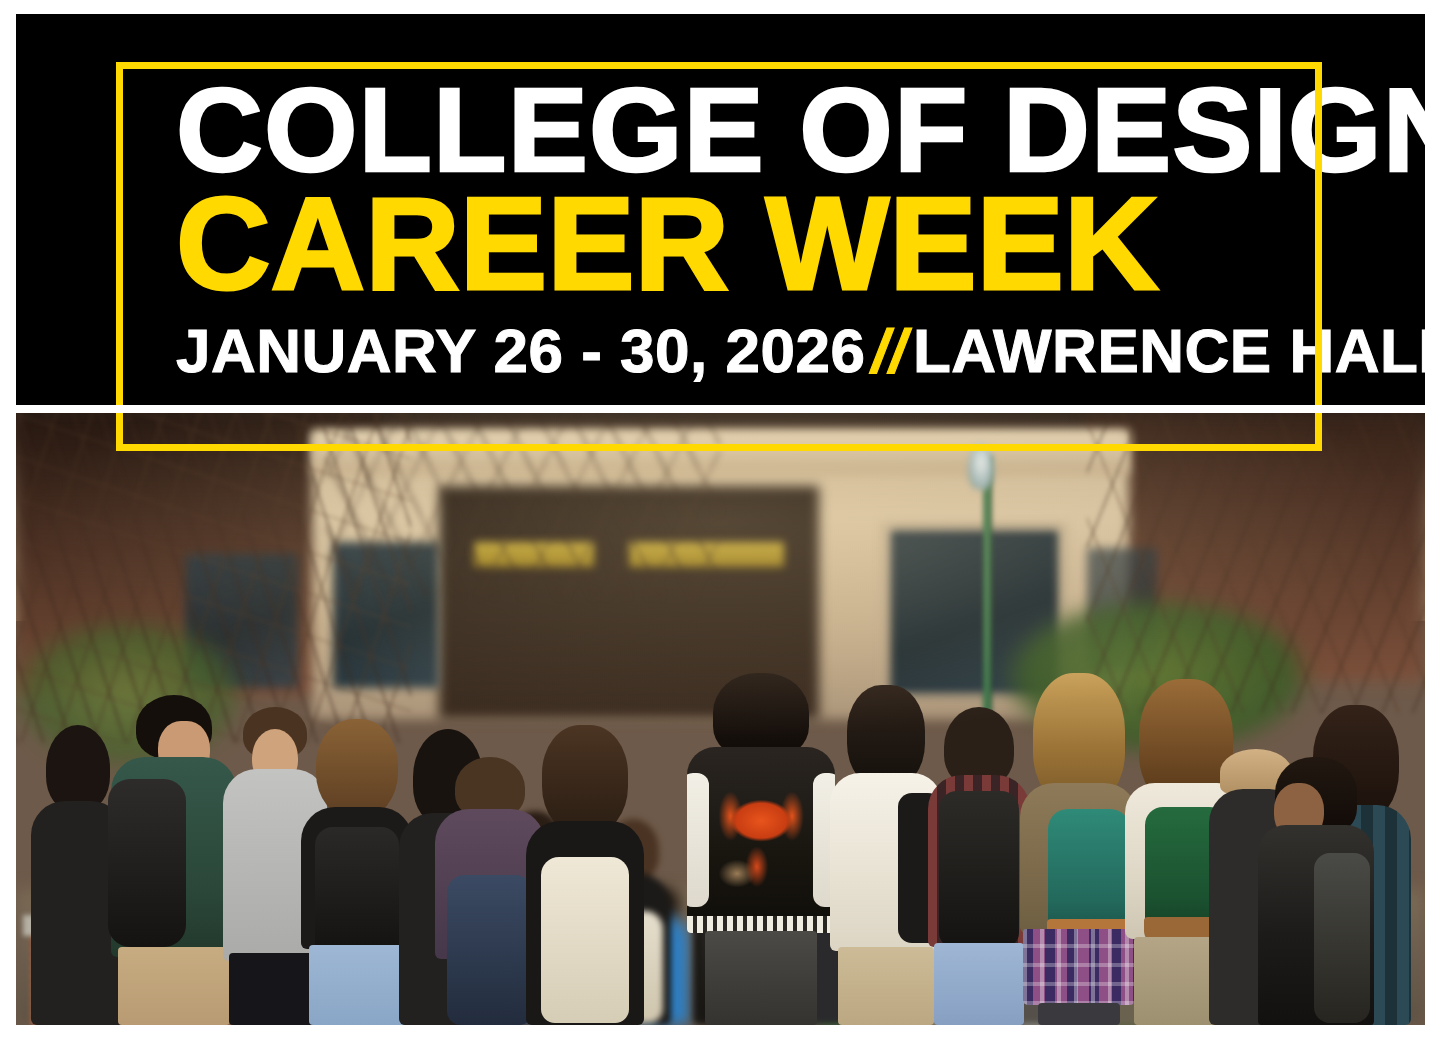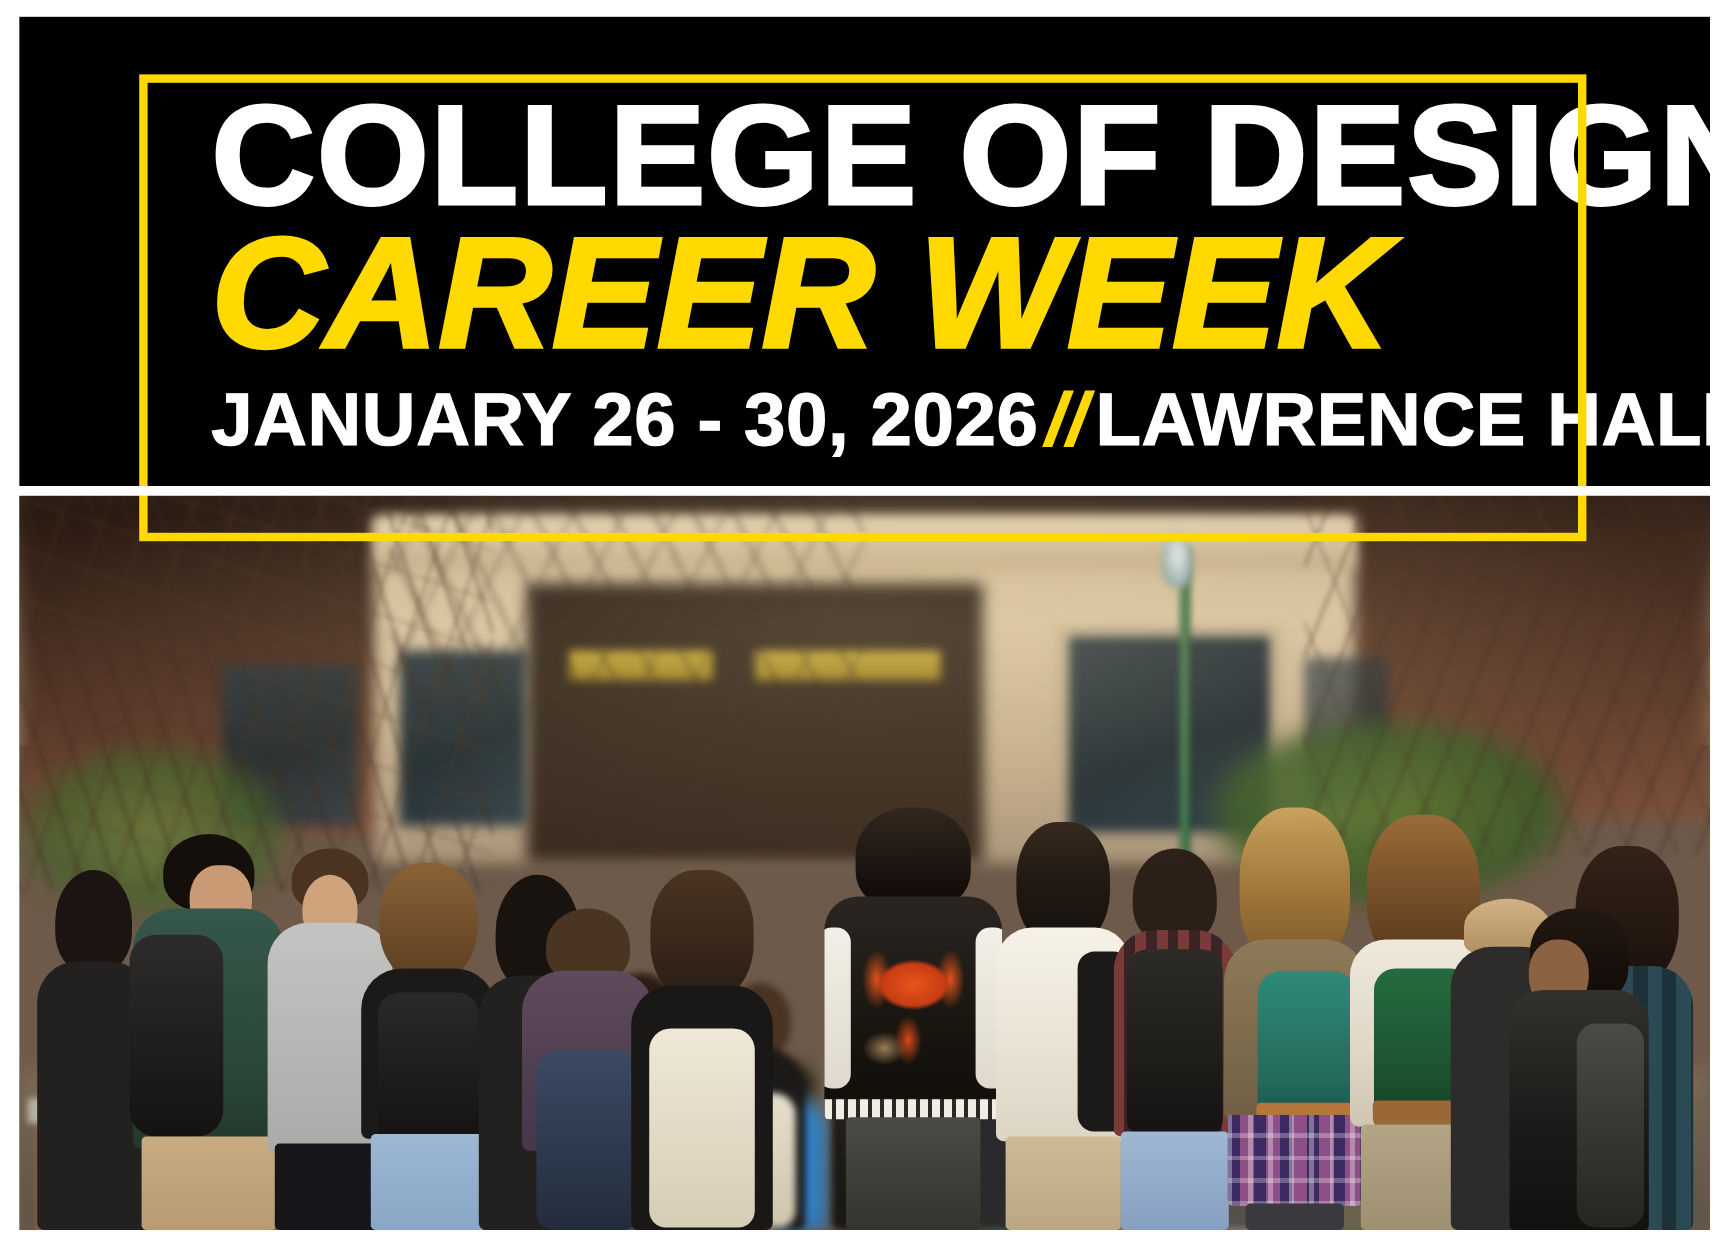--- a/index.html
+++ b/index.html
@@ -72,21 +72,20 @@
     color: #FFD900;
     font-weight: 700;
     font-size: 131px;
     line-height: 116px;
     letter-spacing: 0px;
     white-space: nowrap;
     transform: scaleX(1.0);
     transform-origin: left center;
     -webkit-text-stroke: 3px #FFD900;
     margin-top: 4px;
-    font-style: italic;
   }
 
   .line-sub {
     font-family: "Liberation Sans Narrow", "Liberation Sans", sans-serif;
     color: #ffffff;
     font-weight: 700;
     font-size: 62px;
     line-height: 62px;
     letter-spacing: 0.5px;
     white-space: nowrap;

